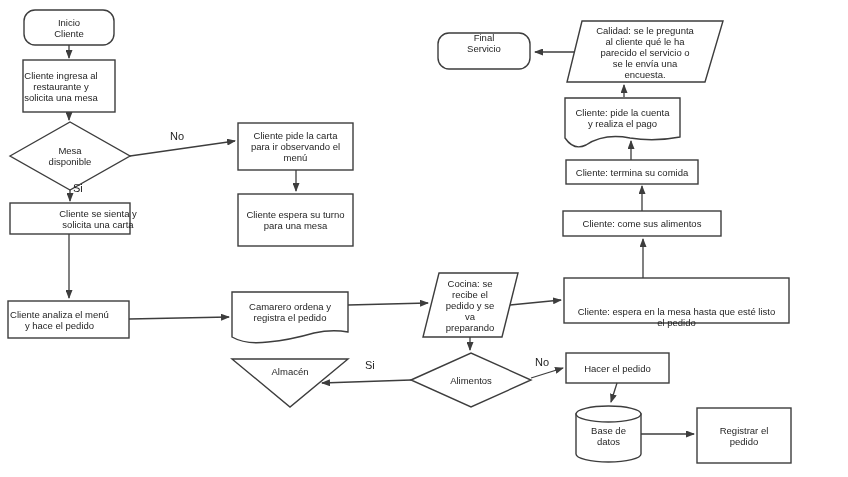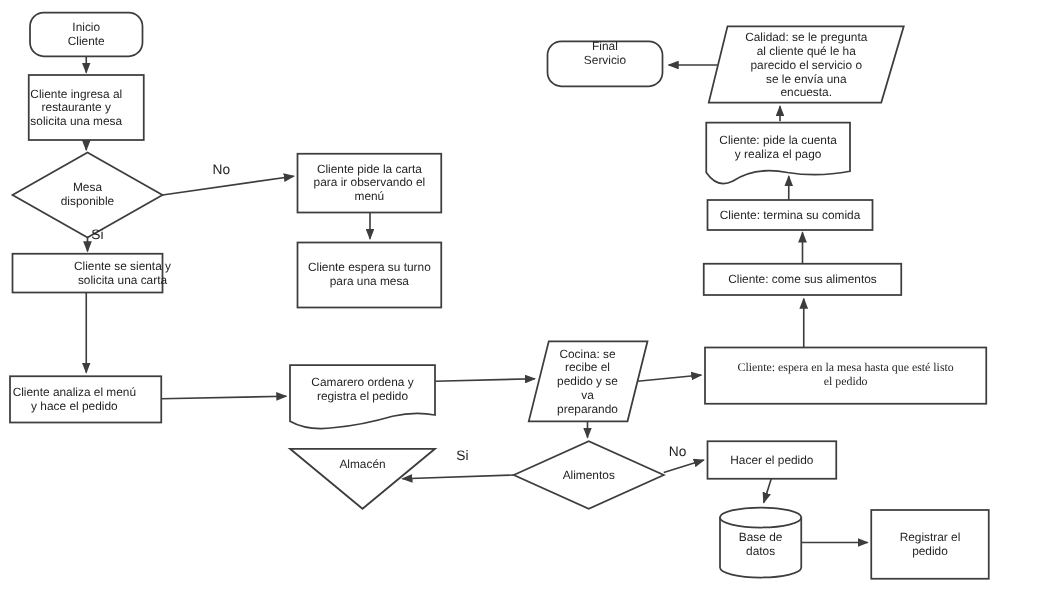--- a/index.html
+++ b/index.html
@@ -112,21 +112,21 @@
 recibe el
 pedido y se
 va
 preparando</div>
   <div class="lbl" style="left:411px;top:366px;width:120px;height:28px;">Alimentos</div>
   <div class="lbl" style="left:566px;top:353px;width:103px;height:30px;">Hacer el pedido</div>
   <div class="lbl" style="left:576px;top:419px;width:65px;height:34px;">Base de
 datos</div>
   <div class="lbl" style="left:697px;top:408px;width:94px;height:55px;">Registrar el
 pedido</div>
-  <div class="lbl" style="left:564px;top:278px;width:225px;height:45px;font-family:Liberation Serif, serif;">Cliente: espera en la mesa hasta que esté listo
+  <div class="lbl" style="left:564px;top:294px;width:225px;height:45px;">Cliente: espera en la mesa hasta que esté listo
 el pedido</div>
   <div class="lbl" style="left:563px;top:211px;width:158px;height:25px;">Cliente: come sus alimentos</div>
   <div class="lbl" style="left:566px;top:160px;width:132px;height:24px;">Cliente: termina su comida</div>
   <div class="lbl" style="left:565px;top:98px;width:115px;height:40px;">Cliente: pide la cuenta
 y realiza el pago</div>
   <div class="lbl" style="left:577px;top:22px;width:136px;height:60px;">Calidad: se le pregunta
 al cliente qué le ha
 parecido el servicio o
 se le envía una
 encuesta.</div>

